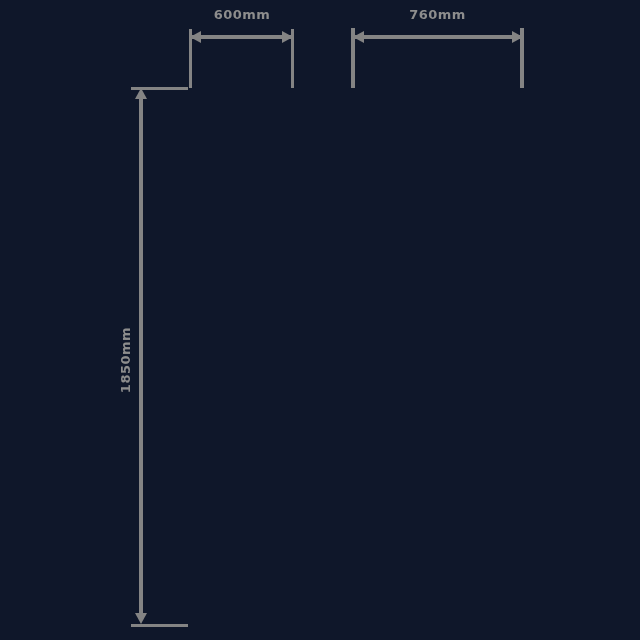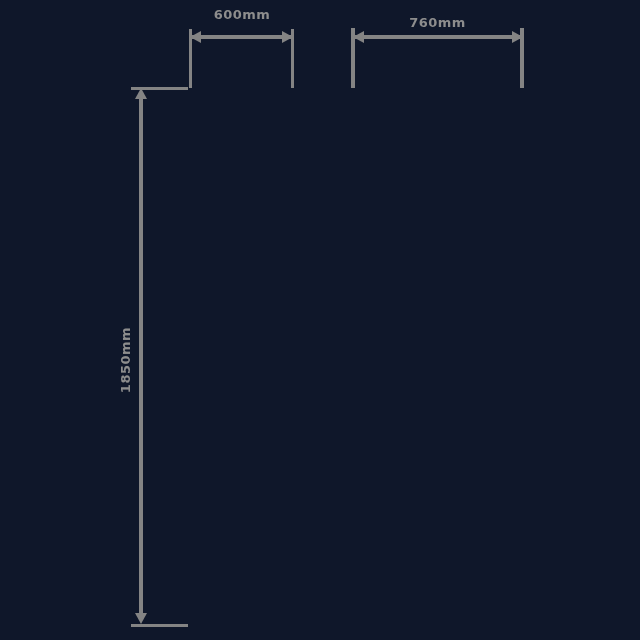--- a/index.html
+++ b/index.html
@@ -45,21 +45,21 @@
   <div>
     <div class="dim-label" style="left:190px;top:6px;width:104px;">600mm</div>
     <div class="dim-line-h" style="left:190px;top:35px;width:103px;"></div>
     <div class="arrow arrow-left" style="left:190px;top:31px;"></div>
     <div class="arrow arrow-right" style="left:282px;top:31px;"></div>
     <div class="ext-line-v" style="left:189px;top:29px;width:3px;height:59px;"></div>
     <div class="ext-line-v" style="left:291px;top:29px;width:3px;height:59px;"></div>
   </div>
 
   <div>
-    <div class="dim-label" style="left:352px;top:14px;width:171px;">760mm</div>
+    <div class="dim-label" style="left:352px;top:6px;width:171px;">760mm</div>
     <div class="dim-line-h" style="left:353px;top:35px;width:170px;"></div>
     <div class="arrow arrow-left" style="left:353px;top:31px;"></div>
     <div class="arrow arrow-right" style="left:512px;top:31px;"></div>
     <div class="ext-line-v" style="left:351px;top:28px;width:4px;height:60px;"></div>
     <div class="ext-line-v" style="left:520px;top:28px;width:4px;height:60px;"></div>
   </div>
 
   <div>
     <div class="dim-label v-label" style="left:91px;top:351px;width:70px;height:18px;">1850mm</div>
     <div class="dim-line-v" style="left:139px;top:95px;height:524px;"></div>

